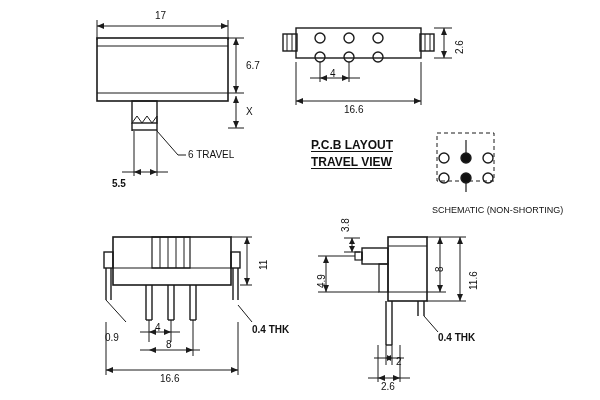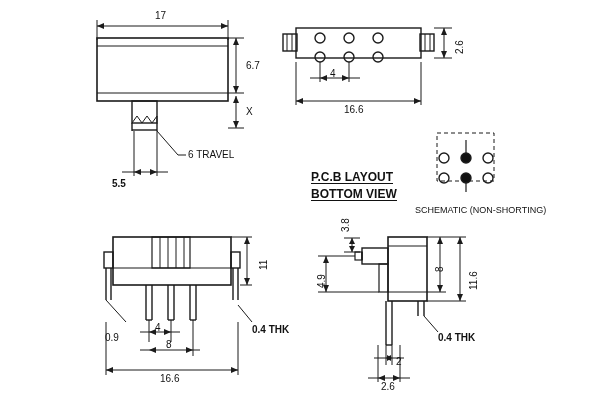--- a/index.html
+++ b/index.html
@@ -7,21 +7,21 @@
     width:600px;height:400px;
     background:#ffffff;
     font-family:"Liberation Sans", sans-serif;
     color:#1a1a1a;
     overflow:hidden;
   }
   #sheet{position:relative;width:600px;height:325px;}
   .lbl{position:absolute;font-size:10px;line-height:11px;white-space:nowrap;color:#111;}
   .lbl.b{font-weight:bold;}
   .vert{position:absolute;font-size:10px;white-space:nowrap;color:#111;transform-origin:left top;}
-  .ul{border-bottom:1px solid #111;margin-top:32px;}
+  .ul{border-bottom:1px solid #111;}
   svg{position:absolute;left:0;top:0;overflow:visible;}
 </style>
 </head>
 <body>
 
 <div id="sheet">
 
   <svg width="600" height="400">
 
     <line x1="97" y1="26" x2="228" y2="26" stroke="#1b1b1b" stroke-width="1"></line>
@@ -220,22 +220,22 @@
   <div class="lbl" style="left:246px;top:60px;">6.7</div>
   <div class="lbl" style="left:246px;top:106px;">X</div>
   <div class="lbl" style="left:188px;top:149px;">6 TRAVEL</div>
   <div class="lbl" style="left:112px;top:178px;font-weight:bold;">5.5</div>
 
   <div class="lbl" style="left:330px;top:68px;">4</div>
   <div class="lbl" style="left:344px;top:104px;">16.6</div>
   <div class="vert" style="left:454px;top:54px;transform:rotate(-90deg);">2.6</div>
 
   <div class="lbl b ul" style="left:311px;top:140px;font-size:12px;">P.C.B LAYOUT</div>
-  <div class="lbl b ul" style="left:311px;top:157px;font-size:12px;">BOTTOM VIEW</div>
-  <div class="lbl" style="left:415px;top:205px;font-size:9px;">SCHEMATIC (NON-SHORTING)</div>
+  <div class="lbl b ul" style="left:311px;top:157px;font-size:12px;">TRAVEL VIEW</div>
+  <div class="lbl" style="left:432px;top:205px;font-size:9px;">SCHEMATIC (NON-SHORTING)</div>
 
   <div class="lbl" style="left:105px;top:332px;">0.9</div>
   <div class="lbl" style="left:155px;top:322px;">4</div>
   <div class="lbl" style="left:166px;top:339px;">8</div>
   <div class="lbl" style="left:160px;top:373px;">16.6</div>
   <div class="lbl b" style="left:252px;top:324px;">0.4 THK</div>
   <div class="vert" style="left:258px;top:270px;transform:rotate(-90deg);">11</div>
 
   <div class="vert" style="left:340px;top:232px;transform:rotate(-90deg);">3.8</div>
   <div class="vert" style="left:316px;top:288px;transform:rotate(-90deg);">4.9</div>

